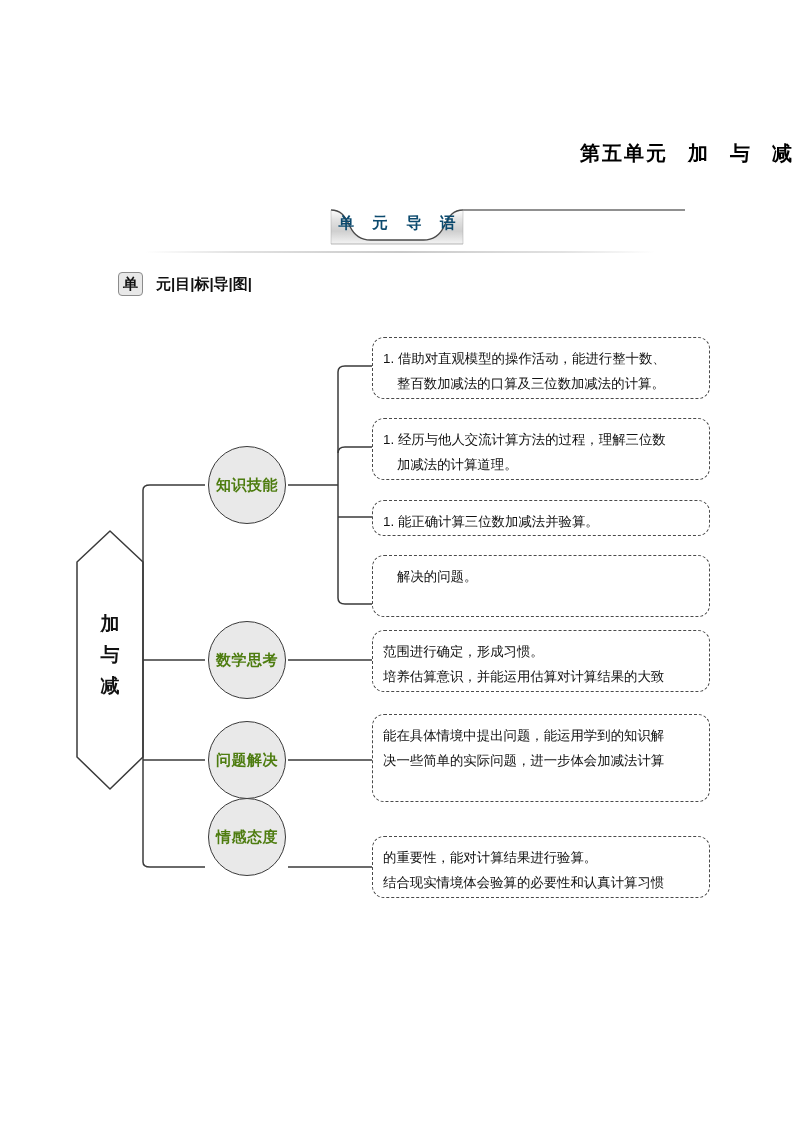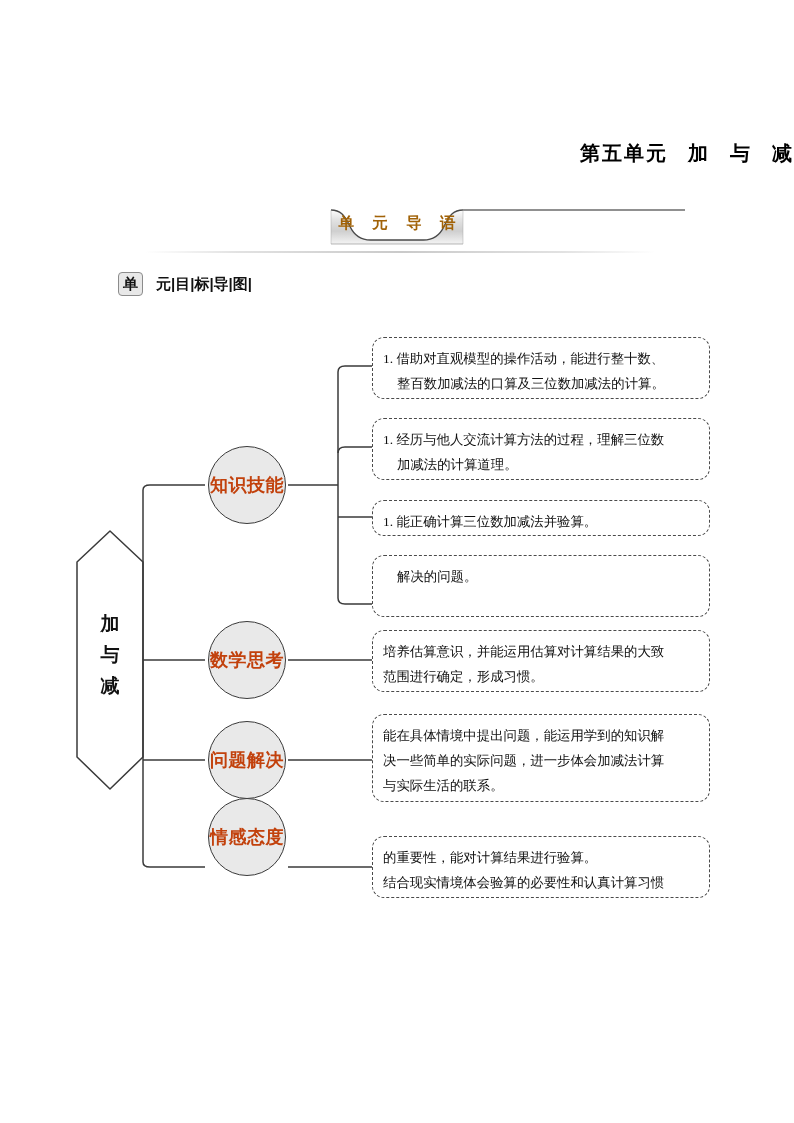--- a/index.html
+++ b/index.html
@@ -42,21 +42,21 @@
   #banner-label {
     position: absolute;
     left: 0; top: 213px;
     width: 794px;
     text-align: center;
     font-size: 15.5px;
     font-weight: bold;
     letter-spacing: 7px;
     text-indent: 7px;
     font-family: "Liberation Sans", "DejaVu Sans", sans-serif;
-    color: #a16207;
+    color: #0c4a6e;
     pointer-events: none;
   }
 
   
   #section-heading {
     position: absolute;
     left: 118px;
     top: 272px;
     display: flex;
     align-items: center;
@@ -112,38 +112,38 @@
     position: absolute;
     width: 78px;
     height: 78px;
     border-radius: 50%;
     background: #e9e9e9;
     border: 1.6px solid #3a3a3a;
     box-sizing: border-box;
     display: flex;
     align-items: center;
     justify-content: center;
-    font-size: 18px;
+    font-size: 15px;
     font-weight: bold;
     font-family: Liberation Serif, serif;
-    color: #c2410c;
+    color: #4d7c0f;
     letter-spacing: 0.5px;
   }
 
   
   .leaf-box {
     position: absolute;
     border: 1.4px dashed #4a4a4a;
     border-radius: 12px;
     box-sizing: border-box;
     padding: 8px 12px 8px 10px;
     font-size: 13.4px;
     line-height: 25px;
     color: #111;
-    font-family: Liberation Serif, serif;
+    font-family: Liberation Sans, sans-serif;
     background: #ffffff;
   }
   .leaf-box .ln { display: block; white-space: nowrap; }
   .leaf-box .ln.indent { padding-left: 14px; }
 </style>
 </head>
 <body>
 
 <div id="page-title">
   <span>第五单元</span><span class="gapwide"></span><span>加</span><span class="gapwide"></span><span>与</span><span class="gapwide"></span><span>减</span>
@@ -266,26 +266,25 @@
 
 <div class="leaf-box" style="left:372px; top:500px; width:338px; height:36px;">
   <span class="ln">1. 能正确计算三位数加减法并验算。</span>
 </div>
 
 <div class="leaf-box" style="left:372px; top:555px; width:338px; height:62px;">
   <span class="ln indent">解决的问题。</span>
 </div>
 
 <div class="leaf-box" style="left:372px; top:630px; width:338px; height:62px;">
+  <span class="ln">范围进行确定，形成习惯。</span>
   <span class="ln">培养估算意识，并能运用估算对计算结果的大致</span>
-  <span class="ln">范围进行确定，形成习惯。</span>
 </div>
 
 <div class="leaf-box" style="left:372px; top:714px; width:338px; height:88px;">
   <span class="ln">能在具体情境中提出问题，能运用学到的知识解</span>
   <span class="ln">决一些简单的实际问题，进一步体会加减法计算</span>
-  <span class="ln">与实际生活的联系。</span>
 </div>
 
 <div class="leaf-box" style="left:372px; top:836px; width:338px; height:62px;">
   <span class="ln">的重要性，能对计算结果进行验算。</span>
   <span class="ln">结合现实情境体会验算的必要性和认真计算习惯</span>
 </div>
 
 </body></html>

